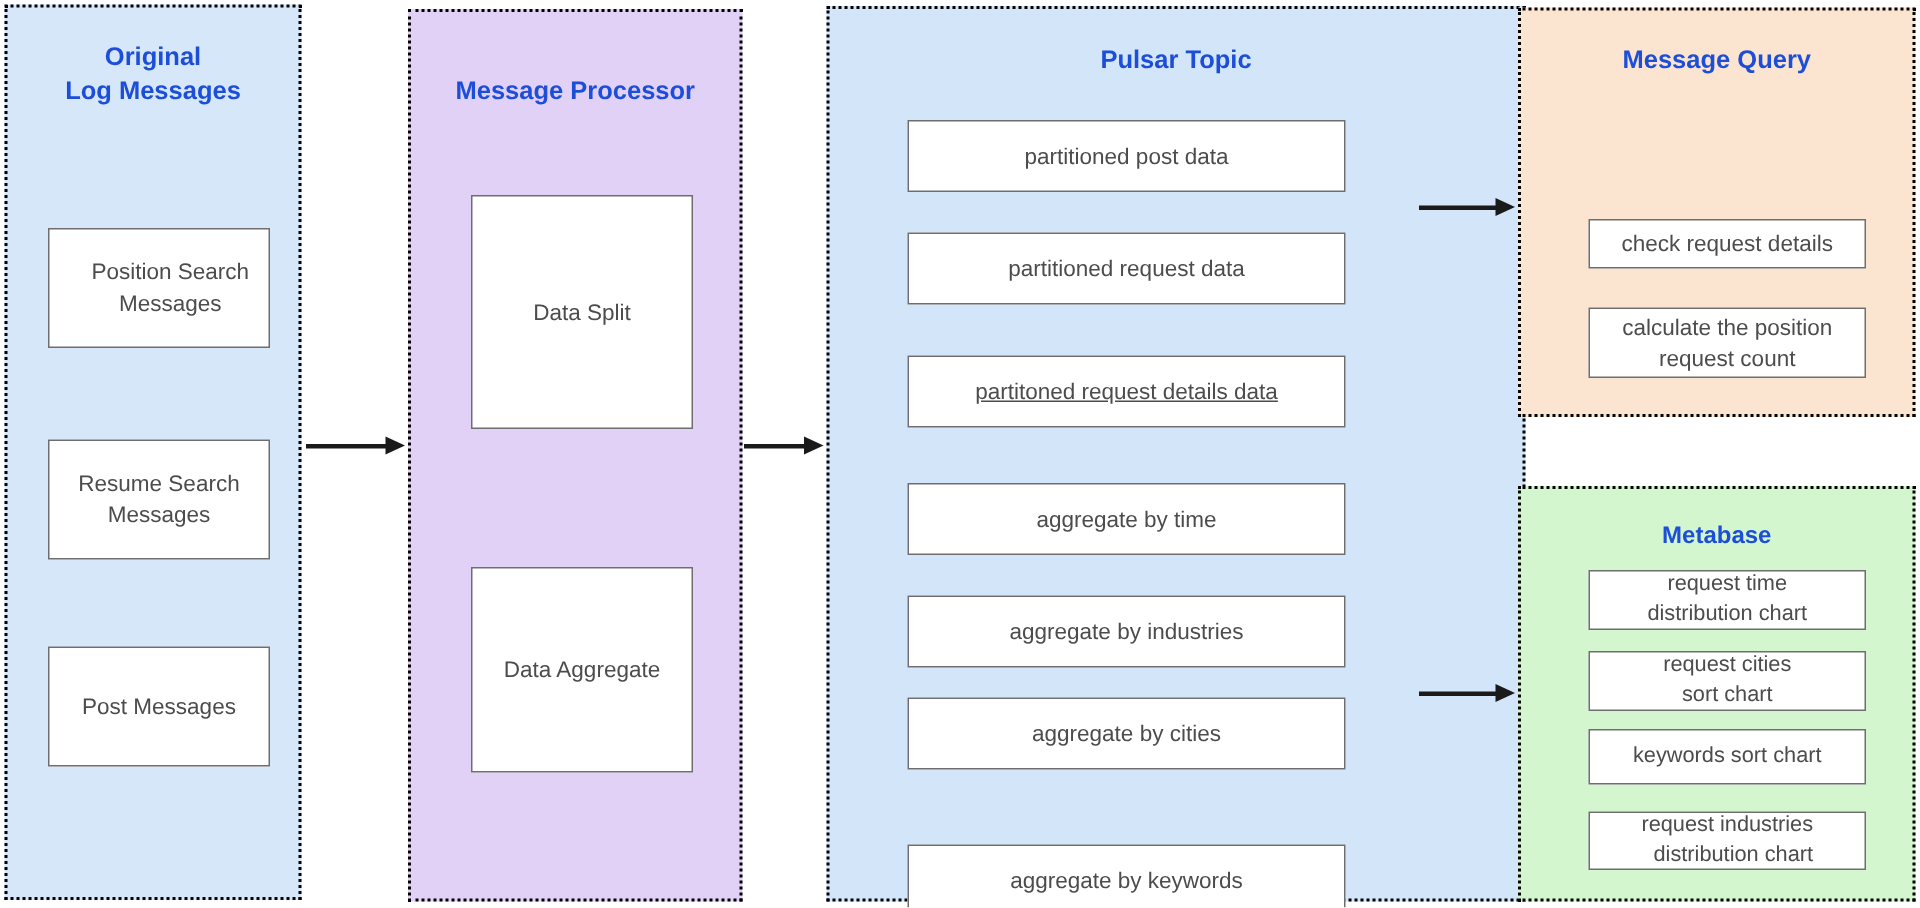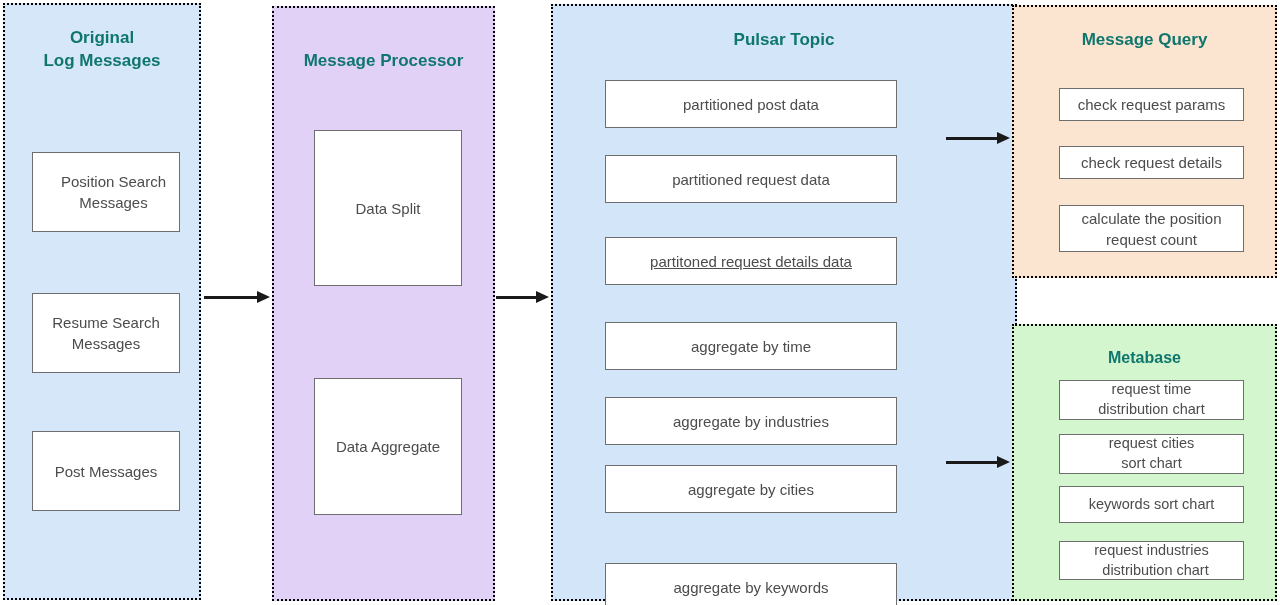--- a/index.html
+++ b/index.html
@@ -9,21 +9,21 @@
 
   .group {
     position: absolute;
     border: 2px dotted #000000;
   }
   .group-title {
     position: absolute;
     left: 0; right: 0;
     text-align: center;
     font-weight: 600;
-    color: #0f766e;
+    color: #1d4ed8;
     font-size: 17px;
     line-height: 1.35;
     white-space: pre-line;
   }
   .node {
     position: absolute;
     background: #ffffff;
     border: 1px solid #6e6e6e;
     display: flex;
     align-items: center;
@@ -130,21 +130,20 @@
     <div class="node g2-i1">partitioned request data</div>
     <div class="node g2-i2">partitoned request details data</div>
     <div class="node g2-i3">aggregate by time</div>
     <div class="node g2-i4">aggregate by industries</div>
     <div class="node g2-i5">aggregate by cities</div>
     <div class="node g2-i6">aggregate by keywords</div>
   </section>
 
   <section class="group g3" style="background: rgb(251, 229, 208);">
     <h2 class="group-title">Message Query</h2>
-    <div class="node g3-i0">check request params</div>
     <div class="node g3-i1">check request details</div>
     <div class="node g3-i2">calculate the position
 request count</div>
   </section>
 
   <section class="group g4" style="background: rgb(211, 246, 206);">
     <h2 class="group-title">Metabase</h2>
     <div class="node g4-i0">request time
 distribution chart</div>
     <div class="node g4-i1">request cities

